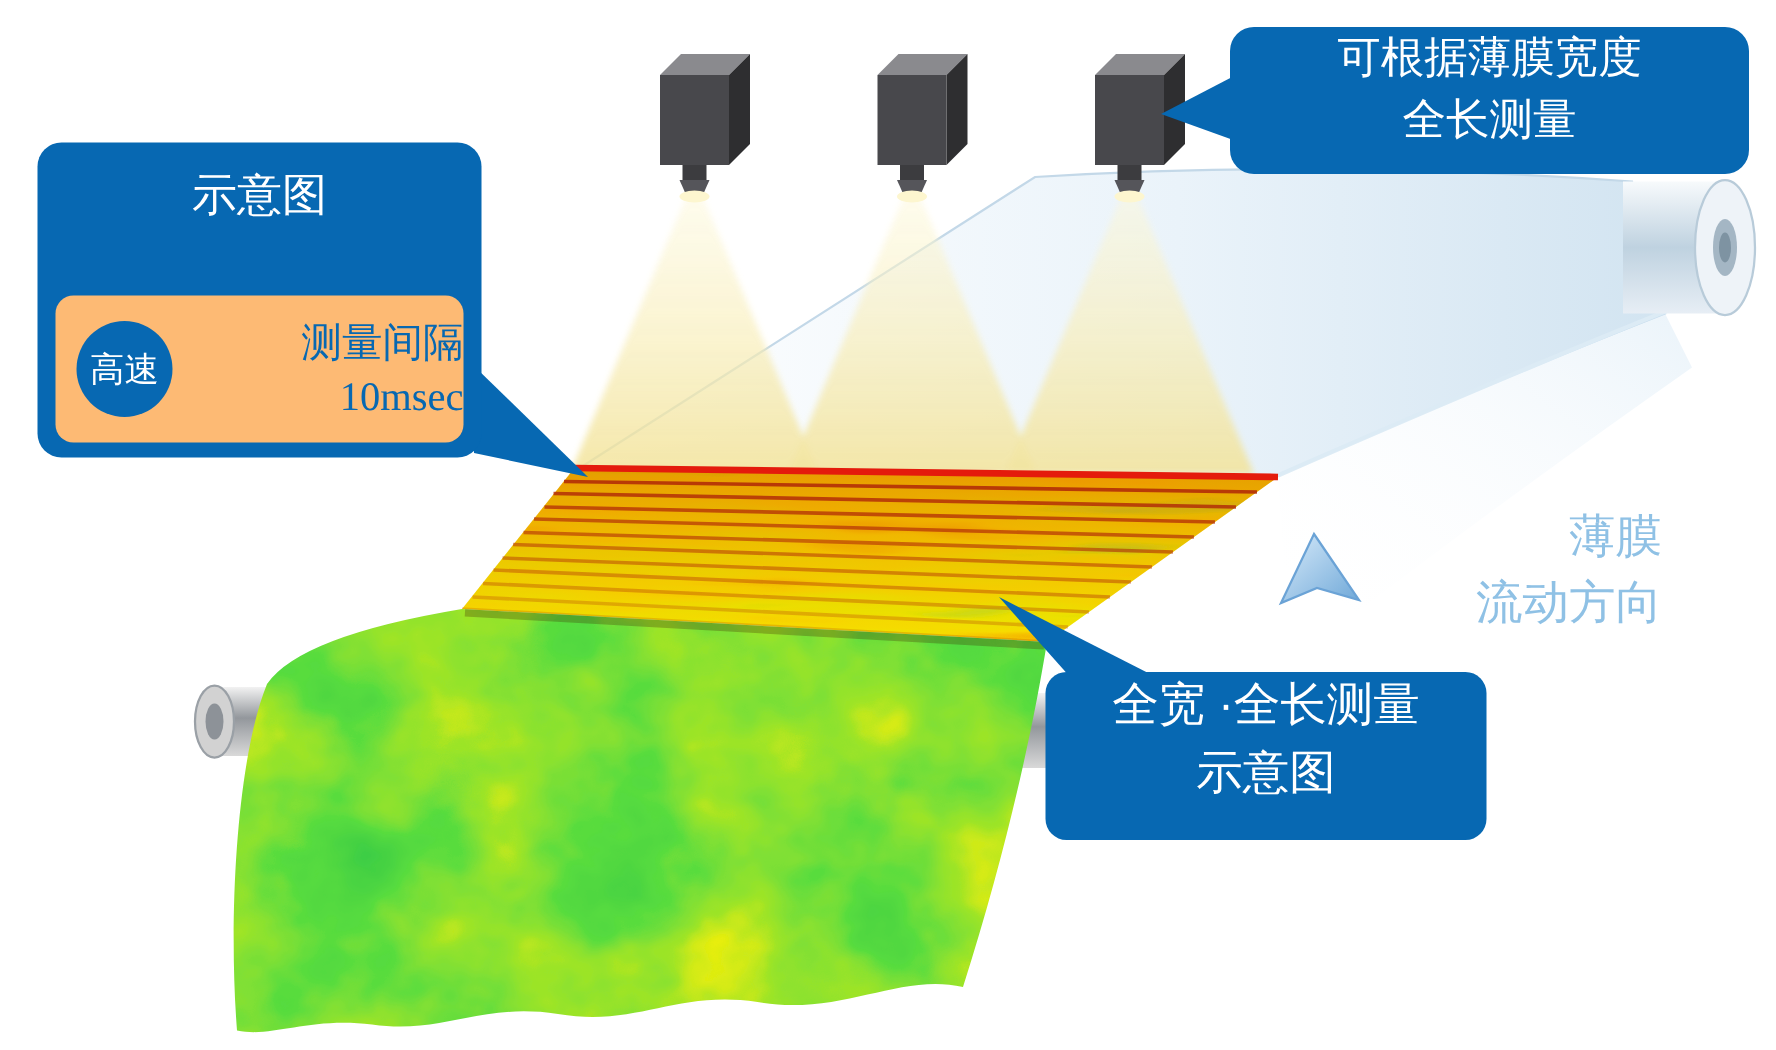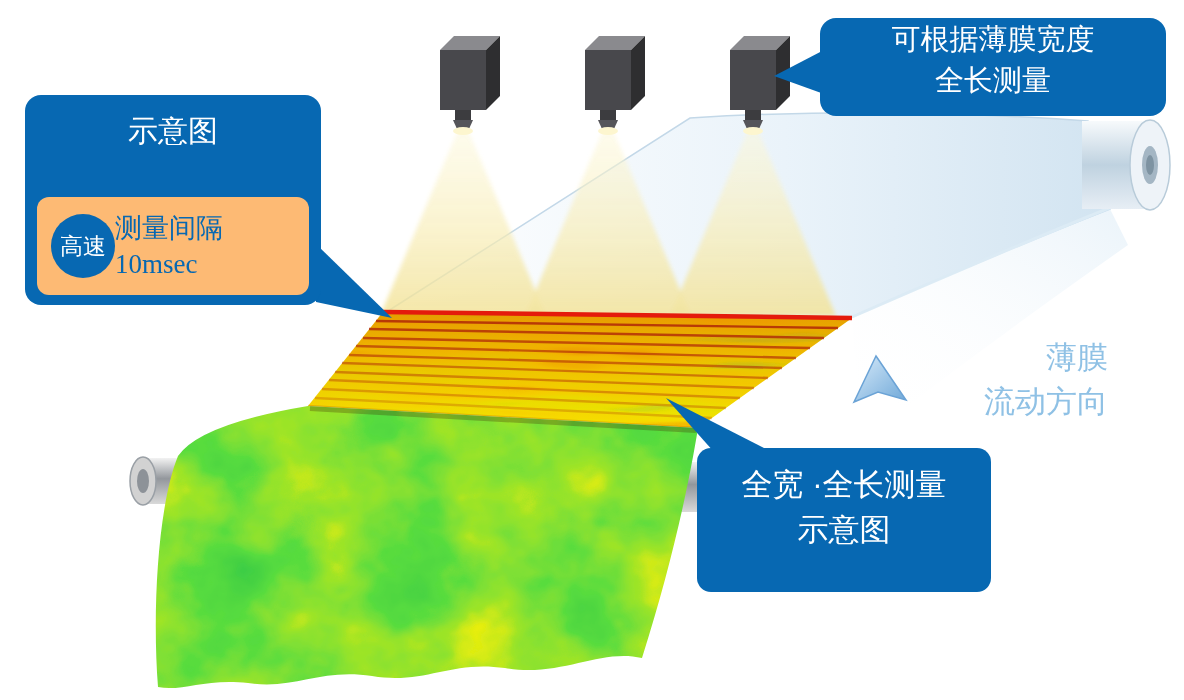--- a/index.html
+++ b/index.html
@@ -18,25 +18,25 @@
   .white-box{
     position:absolute;left:12px;right:12px;bottom:10px;height:98px;background:#fdba74;
     border-radius:12px;display:flex;align-items:center;
   }
   .badge{
     width:64px;height:64px;border-radius:50%;background:var(--accent_blue,#0768b2);color:#fff;
     display:flex;align-items:center;justify-content:center;font-size:23px;margin-left:14px;flex:0 0 auto;
     font-family:"Liberation Serif","DejaVu Serif",serif;
   }
   .interval{
-    flex:1;color:var(--accent_blue,#0768b2);font-size:27px;line-height:1.35;text-align:left;
+    flex:1;color:var(--accent_blue,#0768b2);font-size:27px;line-height:1.35;text-align:right;
     font-family:"Liberation Serif","DejaVu Serif",serif;
   }
   #co-detector{left:820px;top:18px;width:346px;height:98px;font-size:29px;padding-top:1px;line-height:1.42;}
-  #co-full{left:697px;top:448px;width:294px;height:144px;font-size:31px;padding-top:15px;line-height:1.45;border-radius:14px;}
+  #co-full{left:697px;top:448px;width:294px;height:112px;font-size:31px;line-height:1.45;border-radius:14px;}
   #flow-label{
     position:absolute;left:984px;top:336px;z-index:3;color:var(--flow_text_blue,#8fc1e5);
     font-size:31px;line-height:1.42;text-align:right;
   }
 </style>
 </head>
 <body>
 
 <div class="stage">
 

